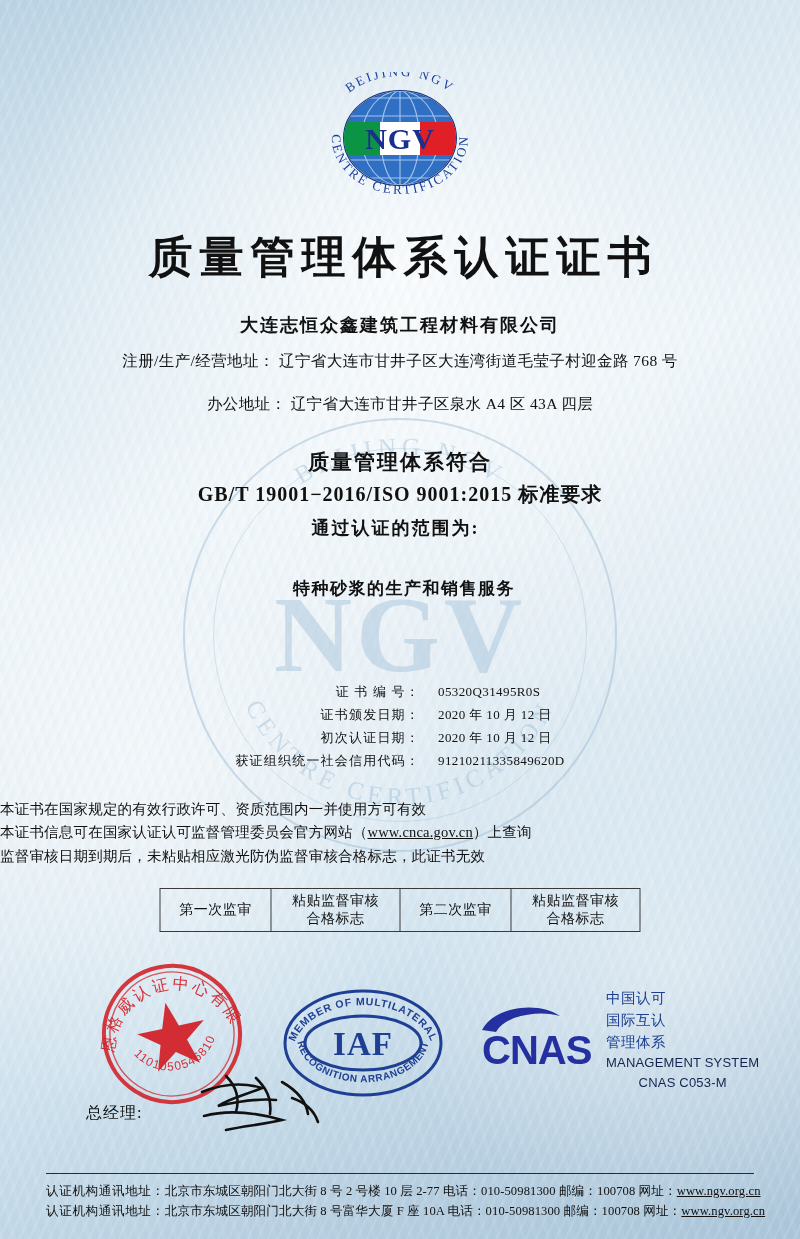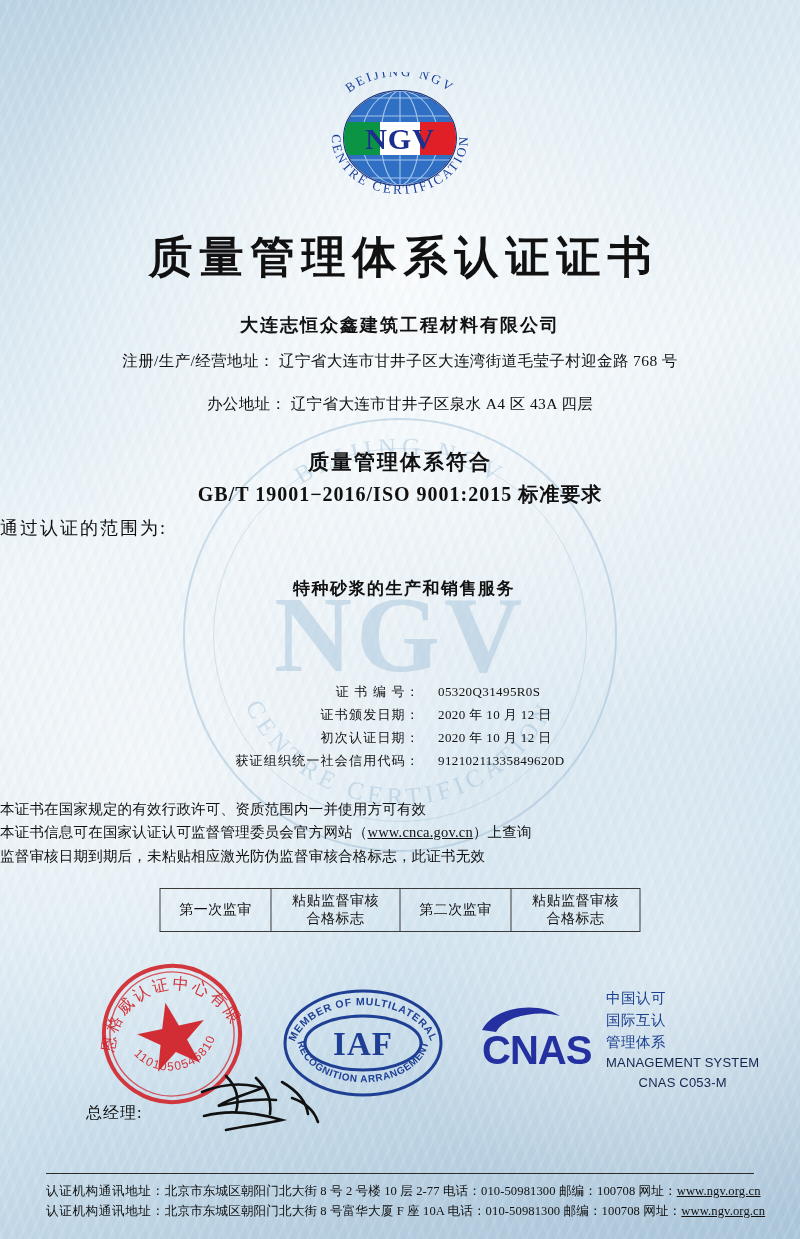--- a/index.html
+++ b/index.html
@@ -140,22 +140,23 @@
     text-align: center;
     font-size: 20px;
     font-weight: bold;
     letter-spacing: 1px;
     color: #111;
   }
   .std-line3 {
     position: absolute;
     top: 516px;
     left: 0; right: 9px;
+    text-align: center;
     font-size: 18px;
-    font-weight: normal;
+    font-weight: bold;
     letter-spacing: 2px;
     color: #111;
   }
   .scope {
     position: absolute;
     top: 577px;
     left: 8px; right: 0;
     text-align: center;
     font-size: 17px;
     font-weight: bold;

